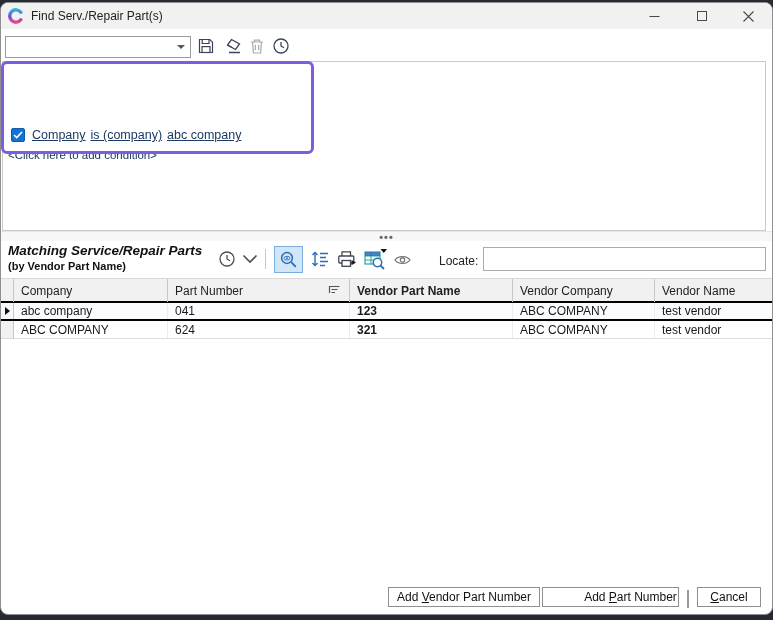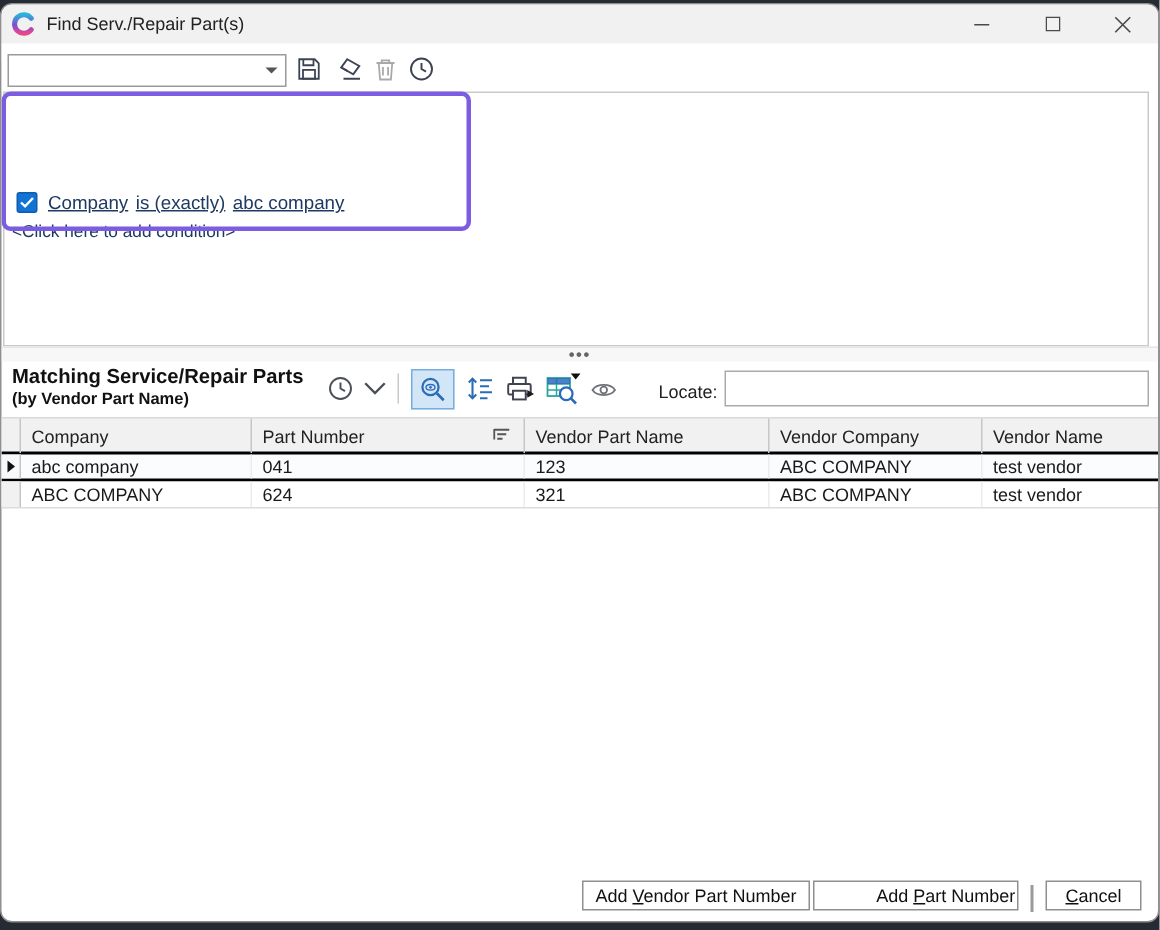--- a/index.html
+++ b/index.html
@@ -80,21 +80,21 @@
   }
   
   .splitter {
     position:absolute; left:0; top:228px; right:0; height:10px;
     background:#f7f7f7; border-top:1px solid #e6e6e6;
     display:flex; align-items:center; justify-content:center;
   }
   .splitter-dots { font-size:11px; letter-spacing:1px; color:#666; line-height:6px; font-weight:bold; }
   
   .results-title {
-    position:absolute; left:7px; top:240px; font-size:13.5px; font-weight:bold; color:#111;
+    position:absolute; left:7px; top:240px; font-size:13.5px; font-weight:bold; color:#111;font-style:italic;
   }
   .results-subtitle {
     position:absolute; left:7px; top:257px; font-size:11px; font-weight:bold; color:#111;
   }
   .rt-btn {
     position:absolute; background:transparent; border:none; padding:0;
     display:flex; align-items:center; justify-content:center;
   }
   .rt-sep { position:absolute; left:264px; top:246px; width:1px; height:20px; background:#c9c9c9; }
   .rt-selected {
@@ -110,21 +110,21 @@
   
   .grid { position:absolute; left:0; top:275px; right:0; }
   .grid-row { display:flex; width:773px; }
   .grid-head { height:23px; background:var(--table-header-bg,#f1f1f1); border-top:1px solid #d9d9d9; }
   .hcell {
     font-size:12px; color:#222; display:flex; align-items:center;
     padding-left:7px; border-right:1px solid #c6c6c6; height:23px;
   }
   .sel-col { width:13px; padding-left:0; flex:none; }
   .c0 { width:154px; flex:none; } .c1 { width:182px; flex:none; }
-  .c2 { width:163px; flex:none; } .c3 { width:142px; flex:none; }
+  .c2 { width:163px; flex:none;font-weight:bold; } .c3 { width:142px; flex:none; }
   .c4 { flex:1; border-right:none;align-items:center; }
   .dcell {
     font-size:12px; color:#1a1a1a; display:flex; align-items:center;
     padding-left:7px; border-right:1px solid #ececec; background:transparent;
   }
   .row-selected {
     height:20px; border-top:2px solid #000; border-bottom:2px solid #000; background:#fbfcfe;
   }
   .row-normal { height:18px; border-bottom:1px solid #dcdcdc; background:#fff; }
   .dsel {
@@ -220,21 +220,21 @@
   </div>
 
   <div class="cond-panel">
     <div class="cond-line1">
       <span class="checkbox">
         <svg width="10" height="8" viewBox="0 0 10 8">
             <path d="M1 4 L3.7 6.6 L9 1" fill="none" stroke="#fff" stroke-width="1.6"></path>
           </svg>
       </span>
       <span class="cond-link">Company</span>
-      <span class="cond-link">is (exactly)</span>
+      <span class="cond-link">is (company)</span>
       <span class="cond-link">abc company</span>
     </div>
     <span class="add-cond">&lt;Click here to add condition&gt;</span>
   </div>
   <div class="purple-box"></div>
 
   <div class="splitter">
     <span class="splitter-dots">•••</span>
   </div>
 

